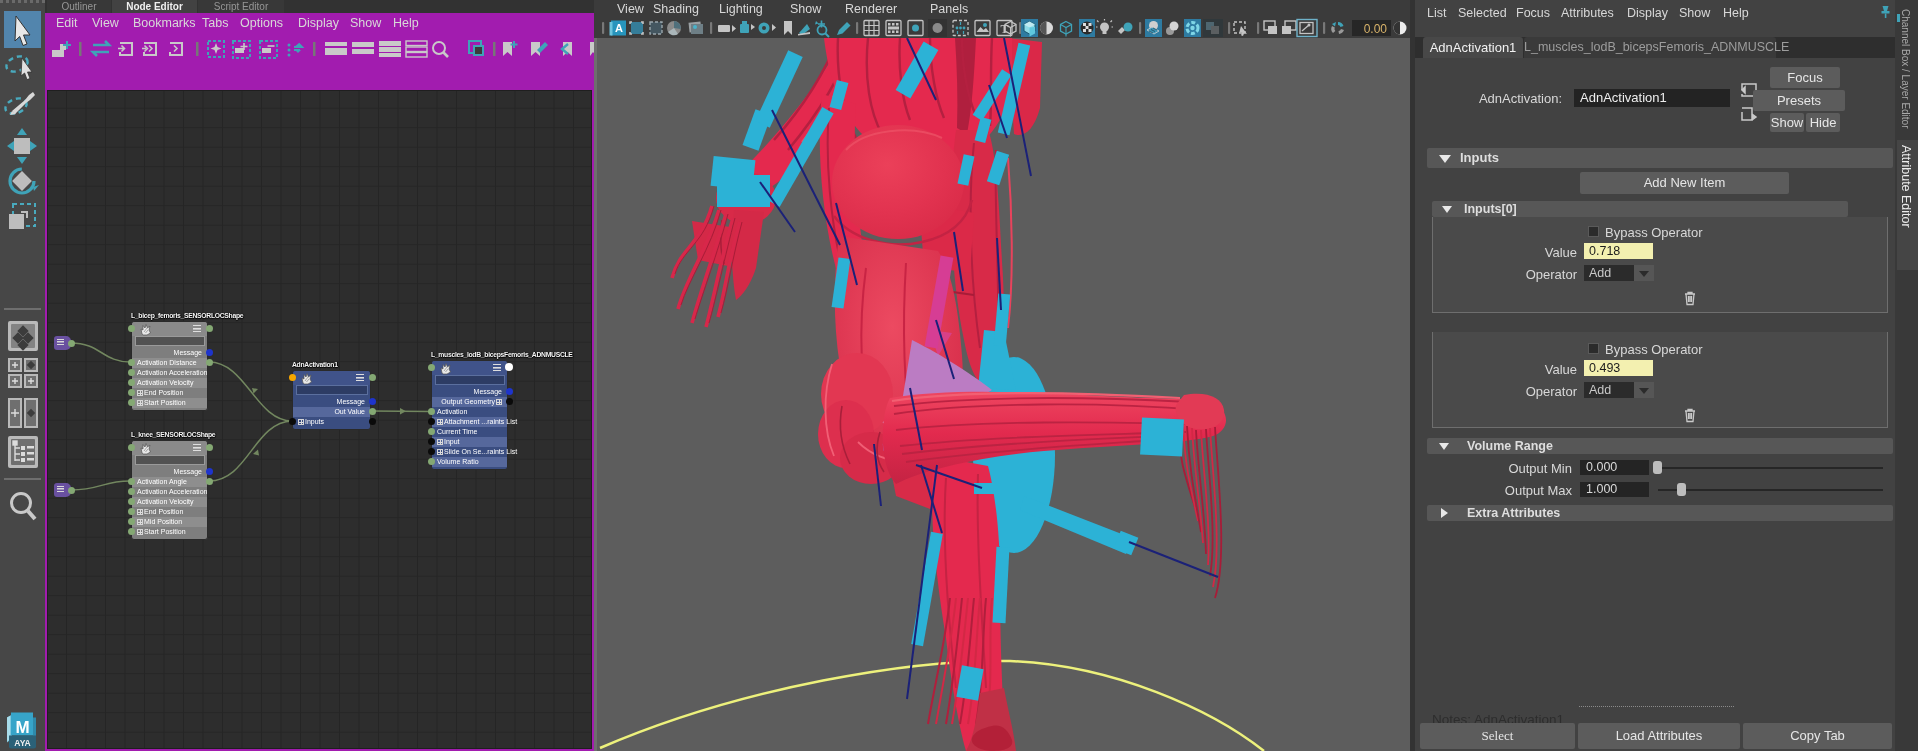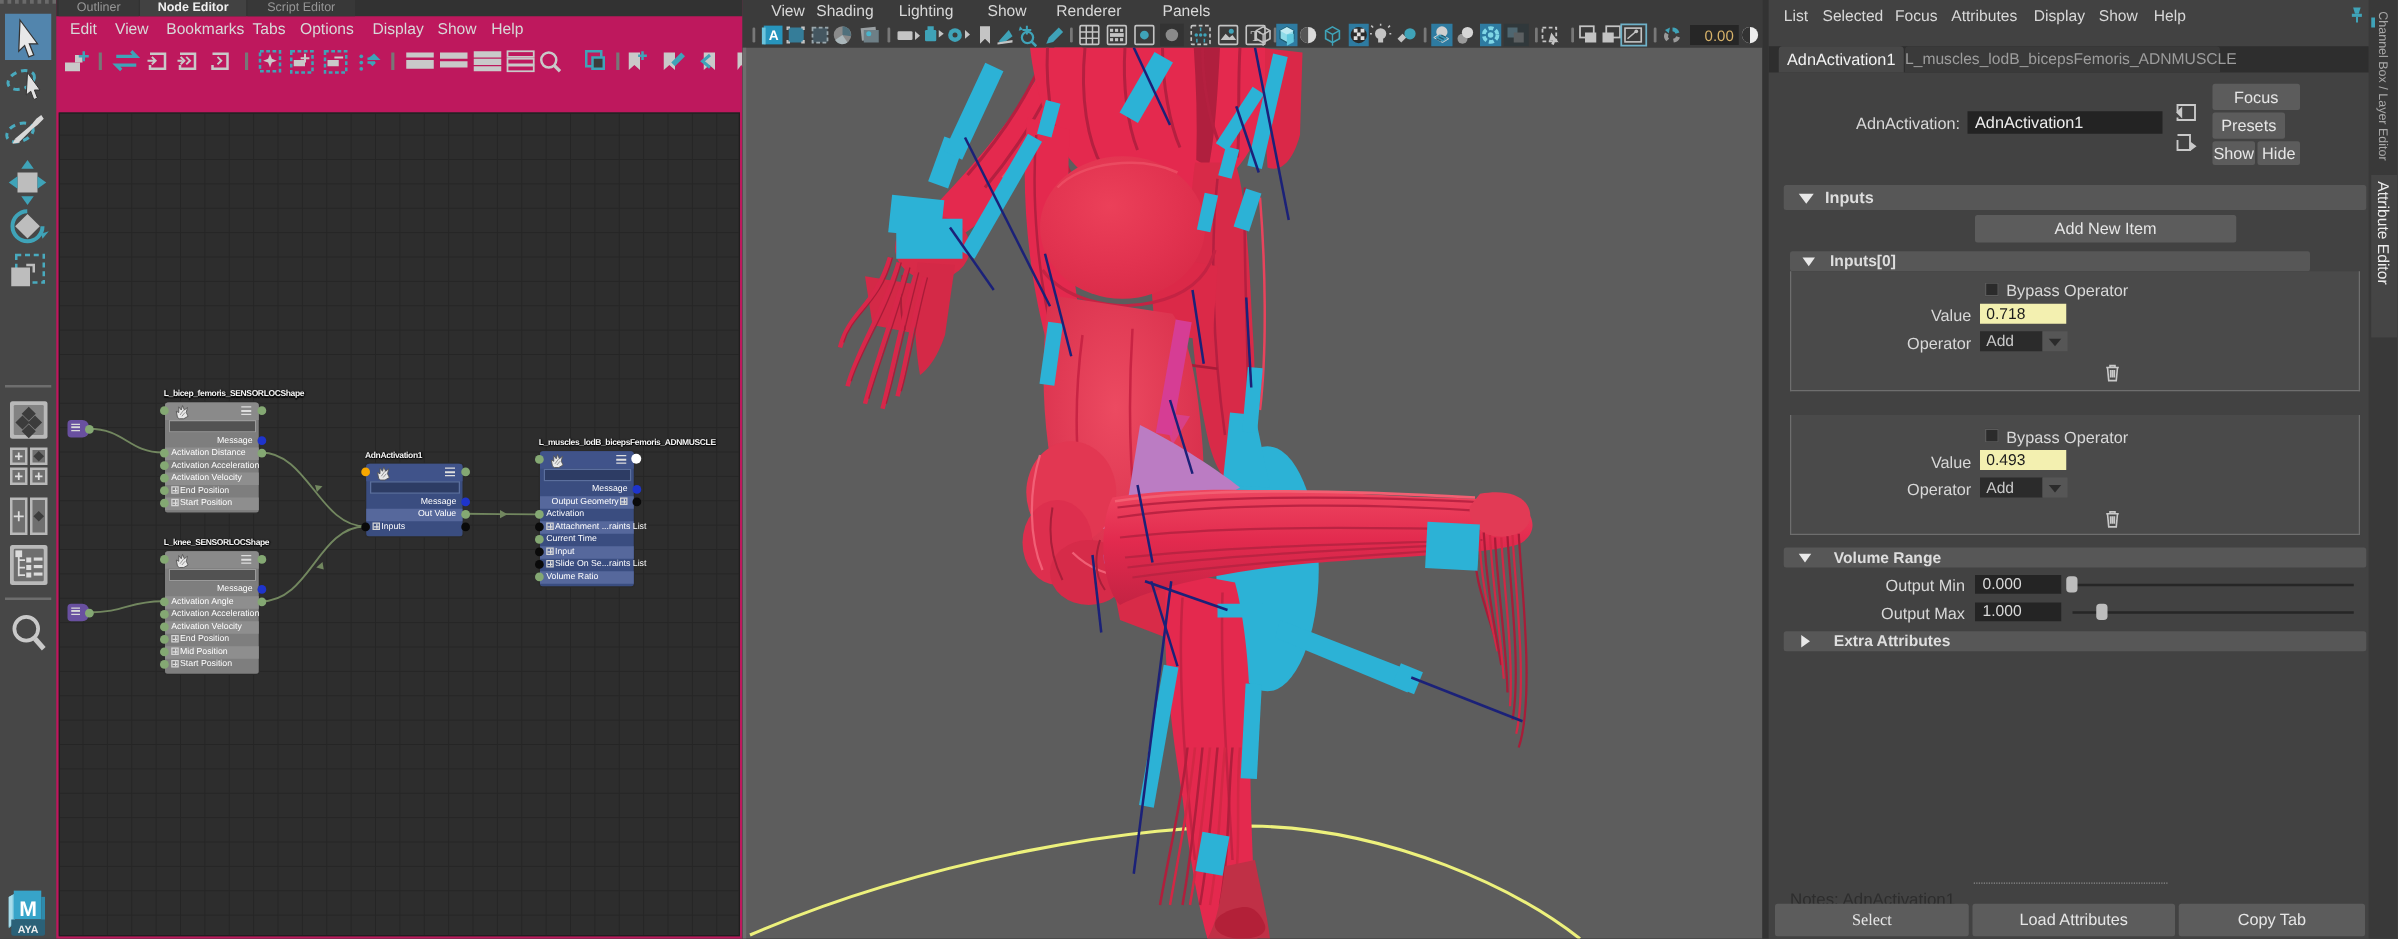--- a/index.html
+++ b/index.html
@@ -103,21 +103,21 @@
           <path d="M7 716 l5 -3 v24 l-5 4 Z" fill="#7ec8de"></path>
  <path d="M7 716 l3 -1.5 v23 l-3 2.5 Z" fill="#a8dcea"></path>
  <rect x="11" y="711" width="22" height="23" fill="#37a4c9"></rect>
  <rect x="33" y="716" width="3" height="20" fill="#2e8aab"></rect>
  <path d="M9 734 h27 v11 a2 2 0 0 1 -2 2 h-23 a2 2 0 0 1 -2 -2 Z" fill="#2b6178"></path>
  <text x="22.5" y="731" text-anchor="middle" font-family="Liberation Sans" font-size="17" font-weight="bold" fill="#fff">M</text>
  <text x="22.5" y="744.5" text-anchor="middle" font-family="Liberation Sans" font-size="8.5" font-weight="bold" fill="#eee">AYA</text>
         </g>
 </svg>
 </div>
-<div class="abs" style="left:45px;top:0;width:549px;height:751px;background:#be185d;">
+<div class="abs" style="left:45px;top:0;width:549px;height:751px;background:#a21caf;">
 <div class="abs" style="left:0;top:0;width:549px;height:13px;background:#323232;font-size:10px;color:#969696;">
 <div class="abs" style="left:2px;top:0;width:64px;height:13px;background:#383838;text-align:center;line-height:13px;">Outliner</div>
 <div class="abs" style="left:67px;top:0;width:85px;height:13px;background:#424242;text-align:center;line-height:13px;color:#f0f0f0;font-weight:bold;">Node Editor</div>
 <div class="abs" style="left:153px;top:0;width:86px;height:13px;background:#383838;text-align:center;line-height:13px;">Script Editor</div>
 </div>
 <div class="abs" style="left:0;top:13px;width:549px;height:19px;">
 <span class="abs mtxt" style="left:11px;top:3px;font-size:12.5px;">Edit</span>
 <span class="abs mtxt" style="left:47px;top:3px;font-size:12.5px;">View</span>
 <span class="abs mtxt" style="left:88px;top:3px;font-size:12.5px;">Bookmarks</span>
 <span class="abs mtxt" style="left:157px;top:3px;font-size:12.5px;">Tabs</span>
@@ -618,32 +618,32 @@
       <span class="abs mtxt" style="left:308px;top:6px;font-size:12.5px;">Help</span>
       <svg class="abs" style="left:464px;top:5px;" width="13" height="15">
         <path d="M3.5 1 h6 l-1.5 5 h-3 Z" fill="#3fa3b8"></path>
         <rect x="2.5" y="6" width="8" height="2.5" fill="#3fa3b8"></rect>
         <rect x="5.8" y="8.5" width="1.6" height="4.5" fill="#3fa3b8"></rect>
       </svg>
       <div class="abs" style="left:0;top:37px;width:480px;height:21px;background:#2e2e2e;">
         <div class="abs" style="left:8px;top:0;width:100px;height:21px;background:#484848;color:#f2f2f2;font-size:13px;line-height:21px;text-align:center;border-radius:3px 3px 0 0;">AdnActivation1</div>
         <div class="abs" style="left:109px;top:0;width:252px;height:21px;background:#3a3a3a;color:#9d9d9d;font-size:12.5px;line-height:21px;text-align:center;border-radius:3px 3px 0 0;">L_muscles_lodB_bicepsFemoris_ADNMUSCLE</div>
       </div>
-      <div class="abs mtxt" style="left:58px;top:91px;width:95px;text-align:right;">AdnActivation:</div>
+      <div class="abs mtxt" style="left:58px;top:91px;width:95px;text-align:center;">AdnActivation:</div>
       <div class="abs" style="left:159px;top:89px;width:156px;height:18px;background:#232323;color:#eee;font-size:13px;line-height:18px;padding-left:6px;">AdnActivation1</div>
       <svg class="abs" style="left:324px;top:80px;" width="22" height="42">
         <g stroke="#c9c9c9" stroke-width="1.5" fill="none">
           <path d="M3 10 v-6 h14 v12 h-14 v-2"></path>
           <path d="M3 10 l3 -3 v6 Z" fill="#c9c9c9"></path>
           <path d="M3 28 h10 v12 h-10 v-8"></path>
           <path d="M13 34 l4 3 l-4 3" fill="#c9c9c9"></path>
         </g>
       </svg>
       <div class="abs btn" style="left:355px;top:67px;width:70px;height:21px;line-height:21px;">Focus</div>
-      <div class="abs btn" style="left:355px;top:90px;width:58px;height:21px;line-height:21px;">Presets</div>
+      <div class="abs btn" style="left:338px;top:90px;width:92px;height:21px;line-height:21px;">Presets</div>
       <div class="abs btn" style="left:355px;top:113px;width:34px;height:19px;line-height:19px;">Show</div>
       <div class="abs btn" style="left:391px;top:113px;width:34px;height:19px;line-height:19px;">Hide</div>
       <div class="abs fhdr" style="left:12px;top:148px;width:466px;height:20px;line-height:20px;"><span class="tri-d abs" style="left:12px;top:7px;"></span><span style="margin-left:33px;">Inputs</span></div>
       <div class="abs btn" style="left:165px;top:172px;width:209px;height:22px;line-height:22px;">Add New Item</div>
       <div class="abs fhdr" style="left:17px;top:201px;width:416px;height:16px;line-height:16px;font-size:12.5px;"><span class="tri-d abs" style="left:10px;top:5px;border-left-width:5px;border-right-width:5px;border-top-width:7px;"></span><span style="margin-left:32px;">Inputs[0]</span></div>
       <div class="abs" style="left:17px;top:217px;width:456px;height:96px;background:#4a4a4a;border:1px solid #6e6e6e;border-top:none;"></div>
       <div class="abs" style="left:173px;top:226px;width:11px;height:11px;background:#2b2b2b;border:1px solid #5a5a5a;"></div>
       <div class="abs mtxt" style="left:190px;top:225px;">Bypass Operator</div>
       <div class="abs mtxt" style="left:100px;top:245px;width:62px;text-align:right;">Value</div>
       <div class="abs" style="left:169px;top:243px;width:69px;height:16px;background:#f3f0b0;color:#1c1c1c;font-size:12.5px;line-height:16px;padding-left:5px;">0.718</div>

